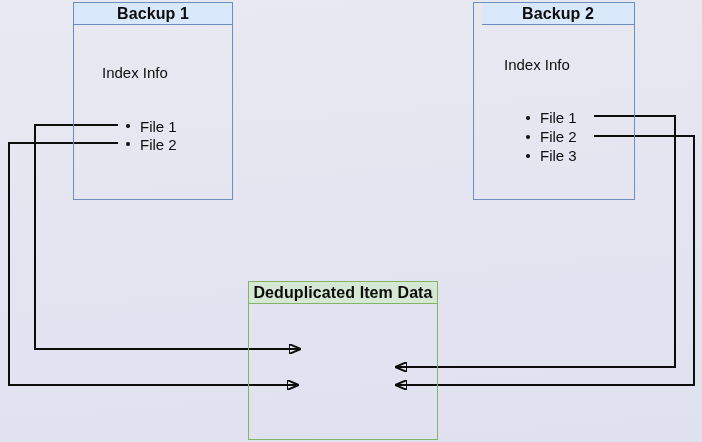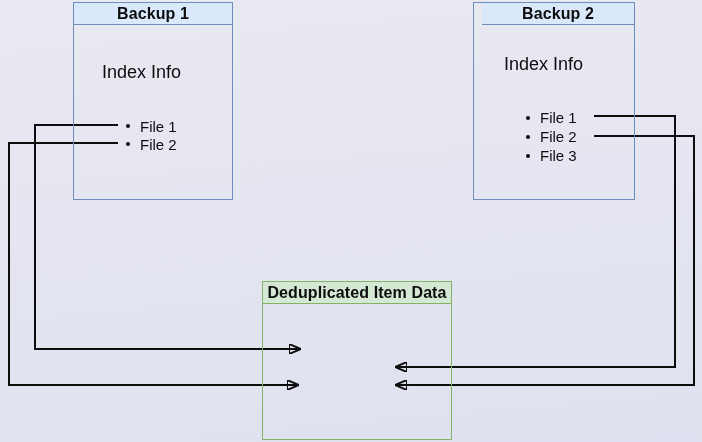--- a/index.html
+++ b/index.html
@@ -27,21 +27,21 @@
     align-items: center;
     justify-content: center;
     font-weight: bold;
     font-size: 16px;
     letter-spacing: 0.1px;
   }
   .blue  .box-header { background: var(--header-blue, #dae8fc); border-color: var(--border-blue, #6c8ebf); }
   .green .box-header { background: var(--header-green, #d5e8d4); border-color: var(--border-green, #82b366); }
   .sublabel {
     position: absolute;
-    font-size: 18px;
+    font-size: 15px;
     line-height: 17px;
     white-space: nowrap;
   }
   ul.file-list {
     position: absolute;
     list-style: none;
     margin: 0;
     padding: 0;
     text-align: center;
   }
@@ -57,21 +57,21 @@
     width: 4px;
     height: 4px;
     border-radius: 50%;
     background: var(--text, #0d0d0d);
     margin-right: 10px;
     flex: none;
   }
   
   #backup1 { left: 73px;  top: 2px;   width: 160px; height: 198px; }
   #backup2 { left: 473px; top: 2px;   width: 162px; height: 198px; padding-left: 8px; }
-  #dedup   { left: 262px; top: 281px; width: 190px; height: 159px; }
+  #dedup   { left: 248px; top: 281px; width: 190px; height: 159px; }
   #backup1 .sublabel  { left: 28px; top: 61px; }
   #backup2 .sublabel  { left: 30px; top: 53px; }
   #backup1 .file-list { left: 52px; top: 114px; }
   #backup2 .file-list { left: 52px; top: 105px; }
   #dedup   .file-list { left: 48px; top: 59px; }
   
   svg.arrows {
     position: absolute;
     left: 0; top: 0;
     width: 702px; height: 442px;

